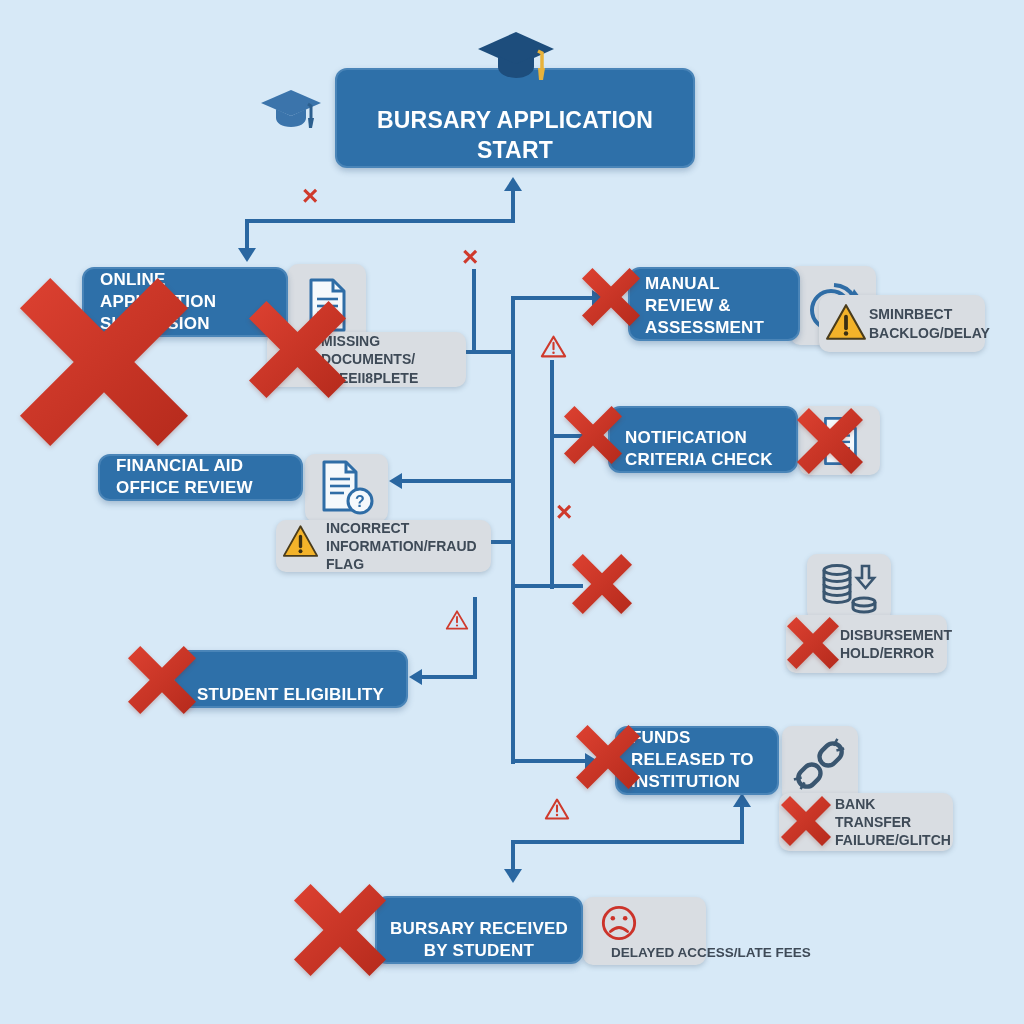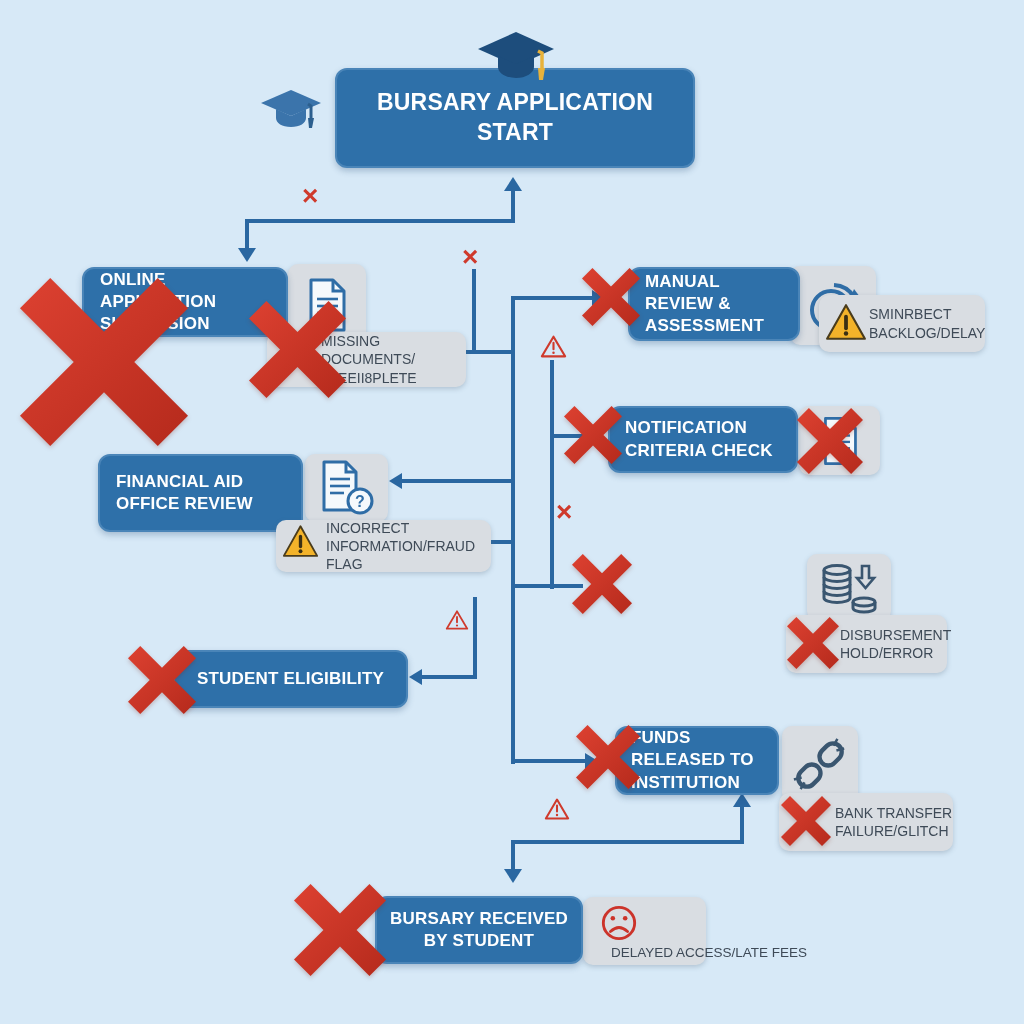--- a/index.html
+++ b/index.html
@@ -11,30 +11,30 @@
   #canvas{position:relative;width:1024px;height:1024px;background:var(--bg);overflow:hidden;}
 
   .line{position:absolute;background:var(--line);z-index:1;}
   .arrow{position:absolute;width:0;height:0;z-index:1;}
   .ar-down{border-left:9px solid transparent;border-right:9px solid transparent;border-top:14px solid var(--line);}
   .ar-up{border-left:9px solid transparent;border-right:9px solid transparent;border-bottom:14px solid var(--line);}
   .ar-left{border-top:8px solid transparent;border-bottom:8px solid transparent;border-right:13px solid var(--line);}
   .ar-right{border-top:8px solid transparent;border-bottom:8px solid transparent;border-left:13px solid var(--line);}
 
   .node{position:absolute;background:var(--node);border:2px solid var(--node-edge);
-    border-radius:12px;color:#fff;font-weight:700;display:flex;align-items:center;
+    border-radius:12px;color:#fff;font-weight:700;display:flex;align-items:flex-end;
     box-shadow:0 3px 6px rgba(30,70,110,.28);z-index:3;line-height:1.3;letter-spacing:.2px;}
   .node.left{justify-content:flex-start;text-align:left;}
   .node.center{justify-content:center;text-align:center;}
 
   .iconbox{position:absolute;background:var(--panel);border-radius:10px;z-index:2;
     display:flex;align-items:center;justify-content:center;box-shadow:0 2px 5px rgba(90,110,130,.3);}
   .labelbox{position:absolute;background:var(--panel);border-radius:10px;z-index:4;
     display:flex;align-items:center;box-shadow:0 2px 5px rgba(90,110,130,.3);}
-  .issue-text{color:var(--panel-text);font-weight:400;font-size:14px;line-height:1.3;white-space:pre-line;}
+  .issue-text{color:var(--panel-text);font-weight:700;font-size:14px;line-height:1.3;white-space:pre-line;}
 
   .bigx{position:absolute;z-index:6;filter:drop-shadow(0 2px 2px rgba(120,30,20,.25));}
   .smallx{position:absolute;z-index:6;color:var(--red);font-weight:700;font-size:28px;line-height:1;}
   .otri{position:absolute;z-index:5;}
   .ytri{position:absolute;z-index:5;}
   .cap{position:absolute;z-index:4;}
   svg{display:block;}
 </style>
 </head>
 <body>
@@ -101,21 +101,21 @@
   </div>
   <div class="node left" style="left:82px;top:267px;width:206px;height:70px;font-size:17px;padding-left:16px;padding-right:8px">
     <span>ONLINE APPLICATION SUBMISSION</span>
   </div>
   <div class="node left" style="left:628px;top:267px;width:172px;height:74px;font-size:17px;padding-left:15px;padding-right:20px">
     <span>MANUAL REVIEW &amp; ASSESSMENT</span>
   </div>
   <div class="node left" style="left:608px;top:406px;width:190px;height:67px;font-size:17px;padding-left:15px;padding-right:8px">
     <span>NOTIFICATION CRITERIA CHECK</span>
   </div>
-  <div class="node left" style="left:98px;top:454px;width:205px;height:78px;font-size:17px;padding-left:16px;padding-right:20px">
+  <div class="node left" style="left:98px;top:454px;width:205px;height:47px;font-size:17px;padding-left:16px;padding-right:20px">
     <span>FINANCIAL AID OFFICE REVIEW</span>
   </div>
   <div class="node center" style="left:173px;top:650px;width:235px;height:58px;font-size:17px">
     <span>STUDENT ELIGIBILITY</span>
   </div>
   <div class="node left" style="left:615px;top:726px;width:164px;height:69px;font-size:17px;padding-left:14px;padding-right:4px">
     <span>FUNDS RELEASED TO INSTITUTION</span>
   </div>
   <div class="node center" style="left:375px;top:896px;width:208px;height:68px;font-size:17px;padding:0 6px">
     <span>BURSARY RECEIVED BY STUDENT</span>

